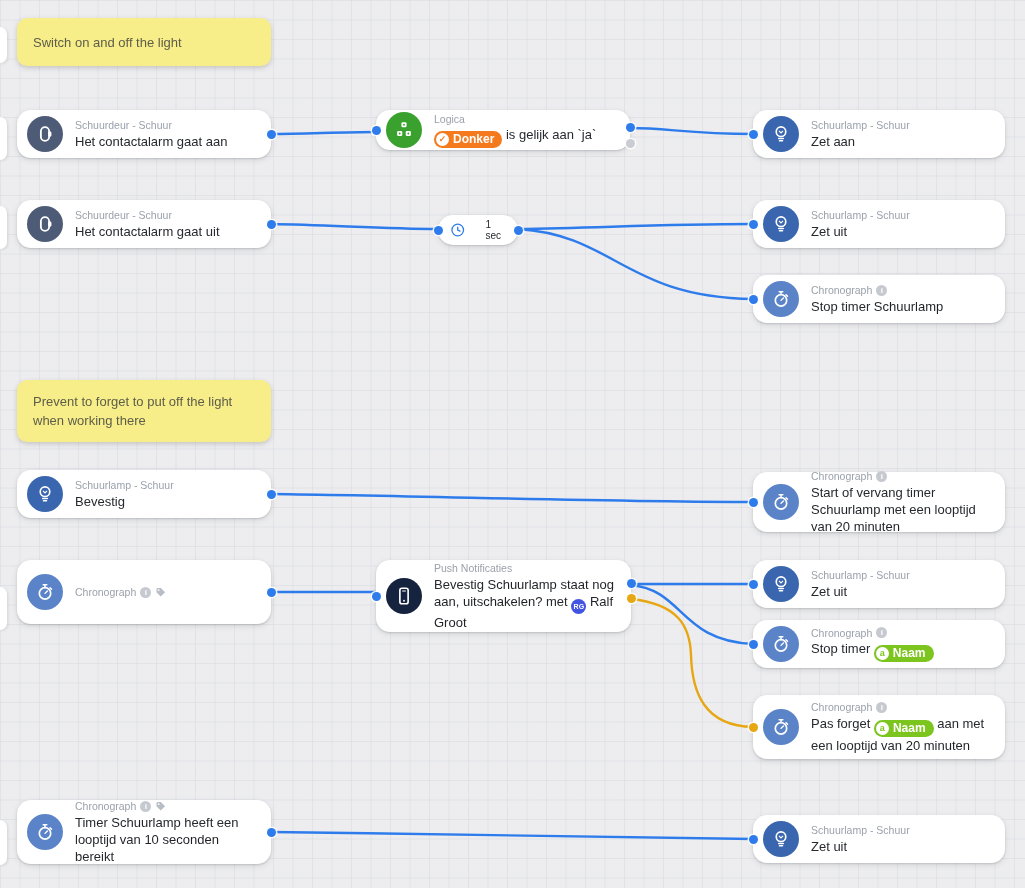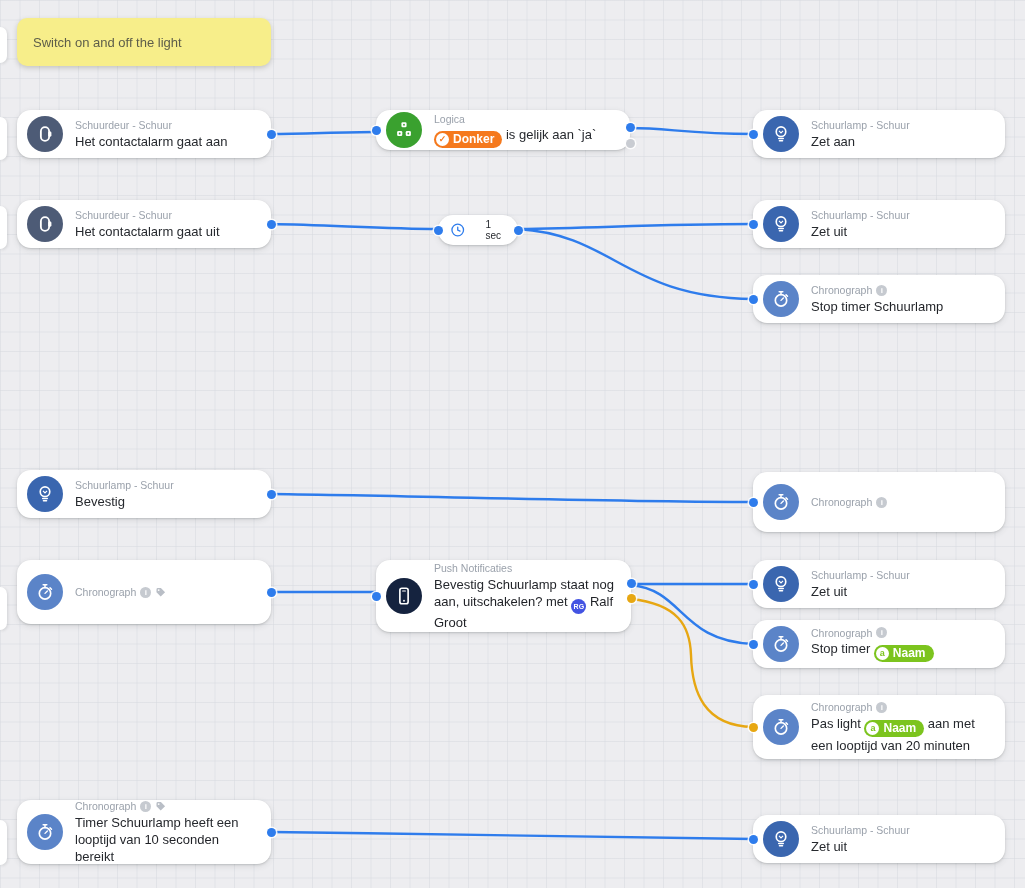--- a/index.html
+++ b/index.html
@@ -222,20 +222,23 @@
     <div class="meta">
       <div class="label-row">
         <span class="label">Chronograph</span>
         <span class="mini-info">i</span>
       </div>
       <div class="title"><span>Stop timer </span><span class="bold">Schuurlamp</span></div>
     </div>
     <span class="dot in"></span>
   </div>
 
+  <div class="note" style="left:17px;top:380px;width:254px;height:62px;">
+    <span>Prevent to forget to put off the light when working there</span>
+  </div>
 
   <div class="card" style="left:17px;top:470px;width:254px;height:48px;">
     <div class="icon-circle c-bulb">
       <svg width="22" height="22" viewBox="0 0 24 24">
           <circle cx="12" cy="9.5" r="5.2" fill="none" stroke="#fff" stroke-width="1.8"></circle>
           <path d="M9.8,8.6 l2.2,2.2 l2.2,-2.2" fill="none" stroke="#fff" stroke-width="1.3"></path>
           <path d="M9.5,16.8 h5 M10.3,19.3 h3.4" stroke="#fff" stroke-width="1.6" stroke-linecap="round"></path>
         </svg>
     </div>
     <div class="meta">
@@ -253,20 +256,21 @@
           <circle cx="12" cy="13.5" r="6.2" fill="none" stroke="#fff" stroke-width="1.8"></circle>
           <path d="M10,4.2 h4 M12,4.2 v3 M17.5,7.5 l1.6,1.6" stroke="#fff" stroke-width="1.6" stroke-linecap="round"></path>
           <path d="M12,13.5 L14.6,11" stroke="#fff" stroke-width="1.5" stroke-linecap="round"></path>
         </svg>
     </div>
     <div class="meta">
       <div class="label-row">
         <span class="label">Chronograph</span>
         <span class="mini-info">i</span>
       </div>
+      <div class="title"><span>Start of vervang timer </span><span class="bold">Schuurlamp</span><span> met een looptijd van </span><span class="bold">20</span><span> </span><span class="bold">minuten</span></div>
     </div>
     <span class="dot in"></span>
   </div>
 
   <div class="card" style="left:17px;top:560px;width:254px;height:64px;">
     <div class="icon-circle c-chrono">
       <svg width="22" height="22" viewBox="0 0 24 24">
           <circle cx="12" cy="13.5" r="6.2" fill="none" stroke="#fff" stroke-width="1.8"></circle>
           <path d="M10,4.2 h4 M12,4.2 v3 M17.5,7.5 l1.6,1.6" stroke="#fff" stroke-width="1.6" stroke-linecap="round"></path>
           <path d="M12,13.5 L14.6,11" stroke="#fff" stroke-width="1.5" stroke-linecap="round"></path>
@@ -348,21 +352,21 @@
           <circle cx="12" cy="13.5" r="6.2" fill="none" stroke="#fff" stroke-width="1.8"></circle>
           <path d="M10,4.2 h4 M12,4.2 v3 M17.5,7.5 l1.6,1.6" stroke="#fff" stroke-width="1.6" stroke-linecap="round"></path>
           <path d="M12,13.5 L14.6,11" stroke="#fff" stroke-width="1.5" stroke-linecap="round"></path>
         </svg>
     </div>
     <div class="meta">
       <div class="label-row">
         <span class="label">Chronograph</span>
         <span class="mini-info">i</span>
       </div>
-      <div class="title"><span>Pas light </span><span class="badge" style="background: rgb(124, 196, 30);">
+      <div class="title"><span>Pas forget </span><span class="badge" style="background: rgb(124, 196, 30);">
             <span class="badge-c" style="color: rgb(124, 196, 30);">a</span>
             <span>Naam</span>
           </span><span> aan met een looptijd van </span><span class="bold">20</span><span> </span><span class="bold">minuten</span></div>
     </div>
     <span class="dot orange in"></span>
   </div>
 
   <div class="card" style="left:17px;top:800px;width:254px;height:64px;">
     <div class="icon-circle c-chrono">
       <svg width="22" height="22" viewBox="0 0 24 24">

